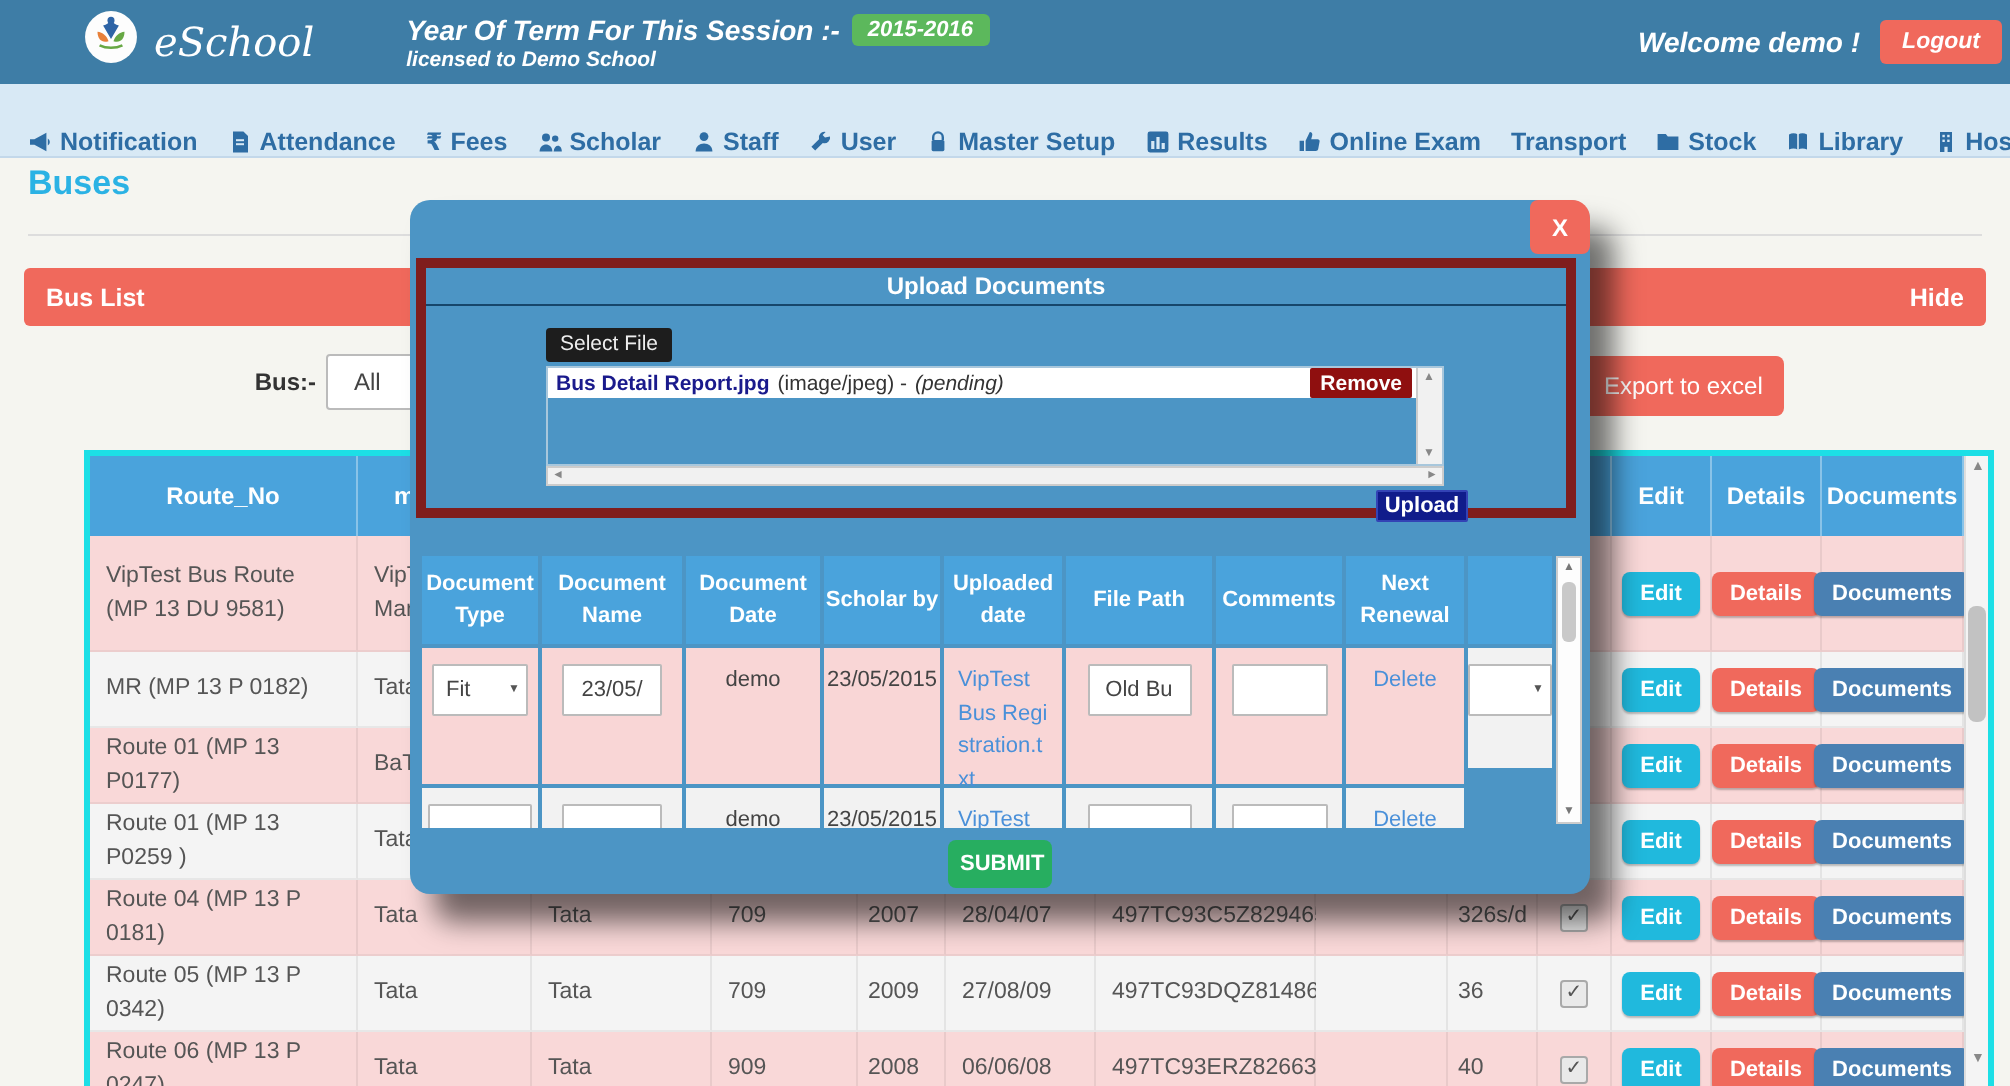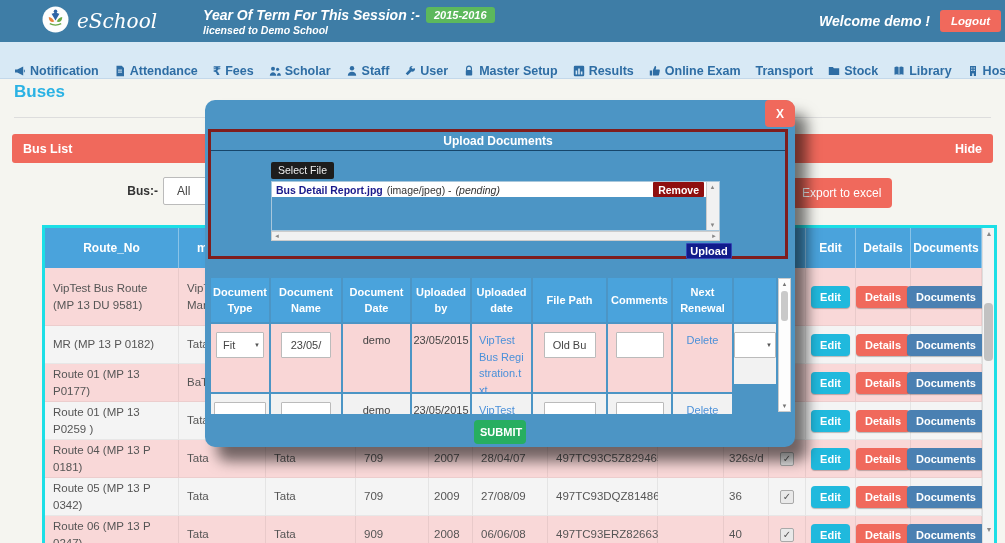--- a/index.html
+++ b/index.html
@@ -51,21 +51,21 @@
   .details-btn{background:#f0695c;}
   .docs-btn{background:#4a80b2;}
   .cb{width:12px;height:12px;background:#e9e9e9;border:1px solid #a9a9a9;border-radius:2px;font-size:10px;line-height:11px;text-align:center;color:#555;cursor:pointer;}
   .bt-scroll{position:absolute;left:937px;top:0;bottom:0;width:12px;background:#f4f4f4;border-left:1px solid #ddd;}
   .bt-scroll .a{position:absolute;left:0;width:12px;text-align:center;font-size:7px;color:#888;}
   .bt-scroll .thumb{position:absolute;left:1px;width:9px;top:75px;height:58px;background:#c2c2c2;border-radius:4px;}
 
   
   .modal{position:absolute;left:205px;top:100px;width:590px;height:347px;background:#4c95c5;border-radius:10px;box-shadow:12px 14px 14px rgba(0,0,0,.55);z-index:10;}
   .m-close{position:absolute;top:0;right:0;width:30px;height:27px;background:#f0695c;border:none;border-radius:4px 9px 4px 4px;color:#fff;font-weight:bold;font-size:12px;cursor:pointer;}
-  .upanel{position:absolute;left:3px;top:29px;width:580px;height:130px;border:3px solid #7f1d1d;box-sizing:border-box;}
+  .upanel{position:absolute;left:3px;top:29px;width:580px;height:130px;border:5px solid #7f1d1d;box-sizing:border-box;}
   .utitle{height:18px;border-bottom:1px solid #16466b;color:#fff;font-weight:bold;font-size:12px;text-align:center;line-height:18px;}
   .selfile{position:absolute;left:60px;top:30px;width:63px;height:17px;background:#1d1d1d;border:none;border-radius:2px;color:#eee;font-size:10.5px;cursor:pointer;line-height:15px;}
   .filebox{position:absolute;left:60px;top:49px;width:449px;height:50px;border:1px solid #a8c7dc;box-sizing:border-box;}
   .filerow{position:absolute;left:0;top:0;right:12px;height:15px;background:#fff;display:flex;align-items:center;font-size:10.5px;}
   .fname{color:#1a1a8c;font-weight:bold;margin-left:4px;white-space:nowrap;}
   .fmeta{color:#333;margin-left:4px;white-space:nowrap;}
   .fpend{color:#333;font-style:italic;margin-left:4px;white-space:nowrap;}
   .remove{position:absolute;right:3px;top:0px;height:15px;background:#8f0f0f;border:none;border-radius:1px;color:#fff;font-weight:bold;font-size:10.5px;padding:0 5px;cursor:pointer;}
   .vscroll{position:absolute;right:0;top:0;bottom:0;width:12px;background:#f1f1f1;border-left:1px solid #ccc;}
   .vscroll .a{position:absolute;left:0;width:11px;text-align:center;font-size:6px;color:#888;}
@@ -387,21 +387,21 @@
         <span class="a" style="left:2px">◄</span>
         <span class="a" style="right:2px">►</span>
       </div>
       <button class="upload-btn">Upload</button>
     </div>
 
     <div class="dtable" id="doc-table">
         <div class="dh">Document Type</div>
         <div class="dh">Document Name</div>
         <div class="dh">Document Date</div>
-        <div class="dh">Uploaded by</div>
+        <div class="dh">Scholar by</div>
         <div class="dh">Uploaded date</div>
         <div class="dh">File Path</div>
         <div class="dh">Comments</div>
         <div class="dh">Next Renewal</div>
         <div class="dh"></div>
         <div class="dc r1">
           <div class="dselect">
             <span class="val">Fit</span>
             <span class="arr">▼</span>
           </div>

